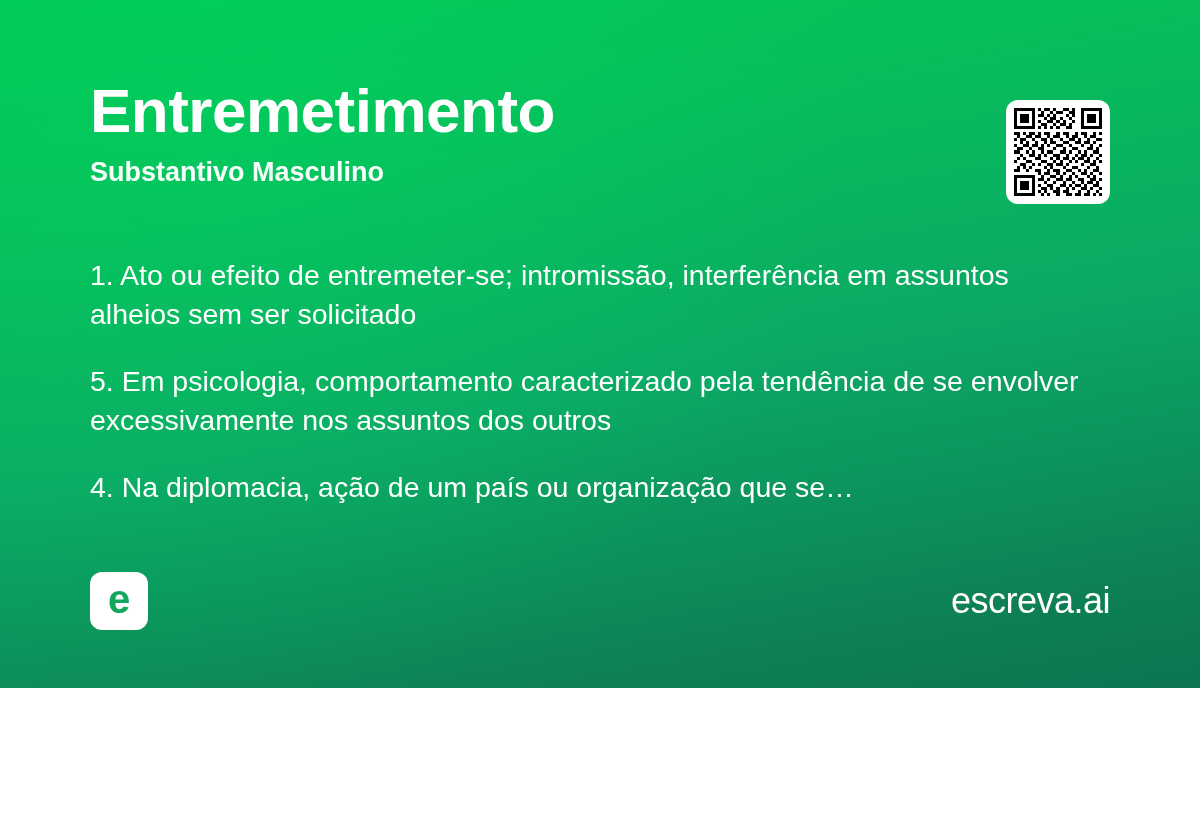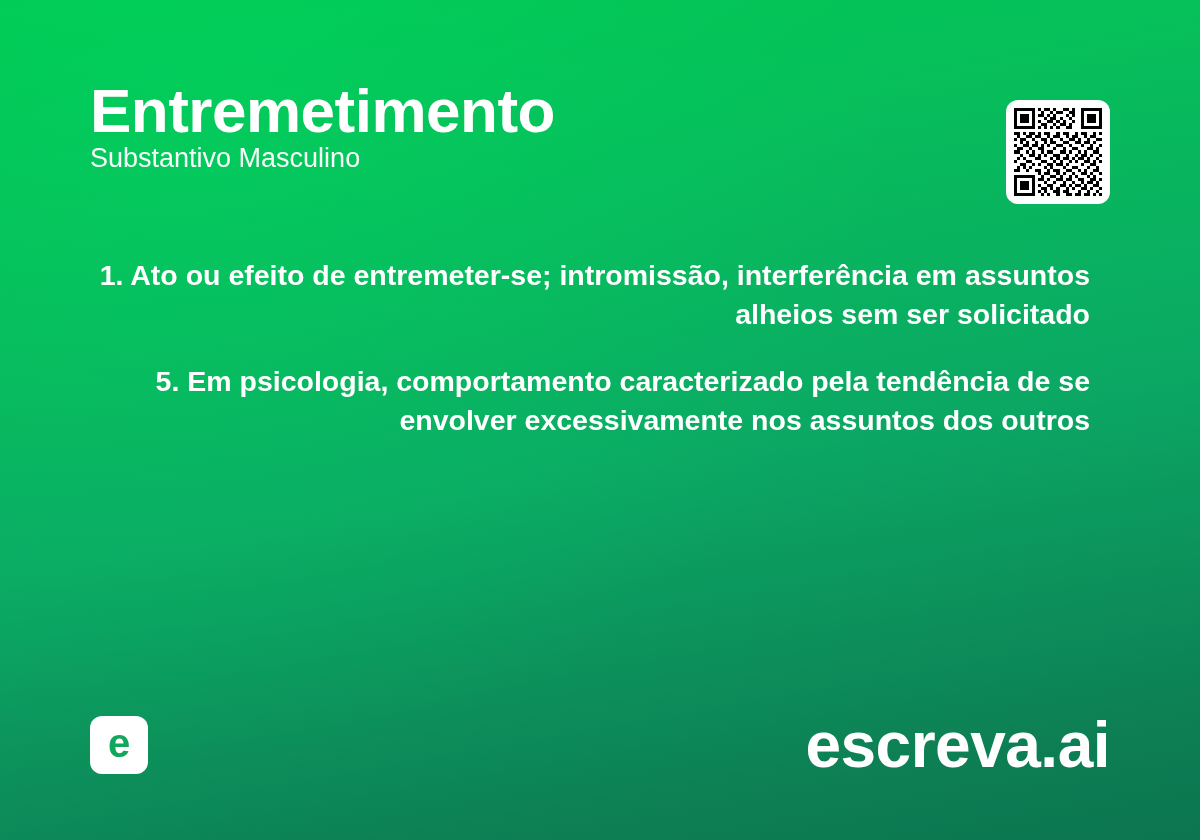--- a/index.html
+++ b/index.html
@@ -6,21 +6,21 @@
     margin: 0;
     padding: 0;
     background: #ffffff;
   }
   body {
     font-family: "Liberation Sans", sans-serif;
   }
   .card {
     position: relative;
     width: 1200px;
-    height: 840px;
+    height: 688px;
     box-sizing: border-box;
     background: linear-gradient(170deg, #00c853 0%, #06bf5a 22%, #0ba864 55%, #0d7f54 88%, #0c7550 100%);
     overflow: hidden;
   }
   .card::before {
     content: "";
     position: absolute;
     left: 0; top: 0; right: 0; bottom: 0;
     background: radial-gradient(circle at 18% 10%, rgba(0,220,100,0.35) 0%, rgba(0,0,0,0) 55%);
     pointer-events: none;
@@ -39,21 +39,22 @@
     font-size: 62px;
     font-weight: bold;
     color: #ffffff;
     letter-spacing: -0.5px;
     line-height: 1.05;
     margin: 0;
   }
   .pos {
     font-size: 27px;
     color: #ffffff;
-    font-weight: 400;
+    margin-top: 14px;
+    font-weight: 700;
     opacity: 0.97;
   }
   .qr-wrap {
     width: 104px;
     height: 104px;
     background: #ffffff;
     border-radius: 12px;
     padding: 8px;
     box-sizing: border-box;
     margin-top: 22px;
@@ -66,22 +67,21 @@
   }
   .definitions {
     margin-top: 52px;
     max-width: 1000px;
   }
   .definition {
     color: #ffffff;
     font-size: 28.5px;
     line-height: 1.36;
     margin-bottom: 26px;
-    font-weight: 700;
-    text-align: right;
+    font-weight: 400;
   }
   .footer {
     position: absolute;
     left: 90px;
     right: 90px;
     bottom: 58px;
     display: flex;
     align-items: center;
     justify-content: space-between;
   }
@@ -97,22 +97,22 @@
   .logo-mark span {
     color: #12a75c;
     font-size: 40px;
     font-weight: bold;
     line-height: 1;
     position: relative;
     top: -2px;
   }
   .brand {
     color: #ffffff;
-    font-size: 64px;
-    font-weight: bold;
+    font-size: 36px;
+    font-weight: normal;
     letter-spacing: -0.5px;
   }
 </style>
 </head>
 <body>
 
 <div class="card">
   <div class="inner">
 
     <div class="headrow">
@@ -355,20 +355,21 @@
               <rect x="26" y="28" width="1" height="1"></rect>
               <rect x="28" y="28" width="1" height="1"></rect>
           </g>
         </svg>
       </div>
     </div>
 
     <div class="definitions">
       <p class="definition">1. Ato ou efeito de entremeter-se; intromissão, interferência em assuntos alheios sem ser solicitado</p>
       <p class="definition">5. Em psicologia, comportamento caracterizado pela tendência de se envolver excessivamente nos assuntos dos outros</p>
+      <p class="definition">4. Na diplomacia, ação de um país ou organização que se…</p>
     </div>
   </div>
 
   <div class="footer">
     <div class="logo-mark">
       <span>e</span>
     </div>
     <div class="brand">escreva.ai</div>
   </div>
 </div>

